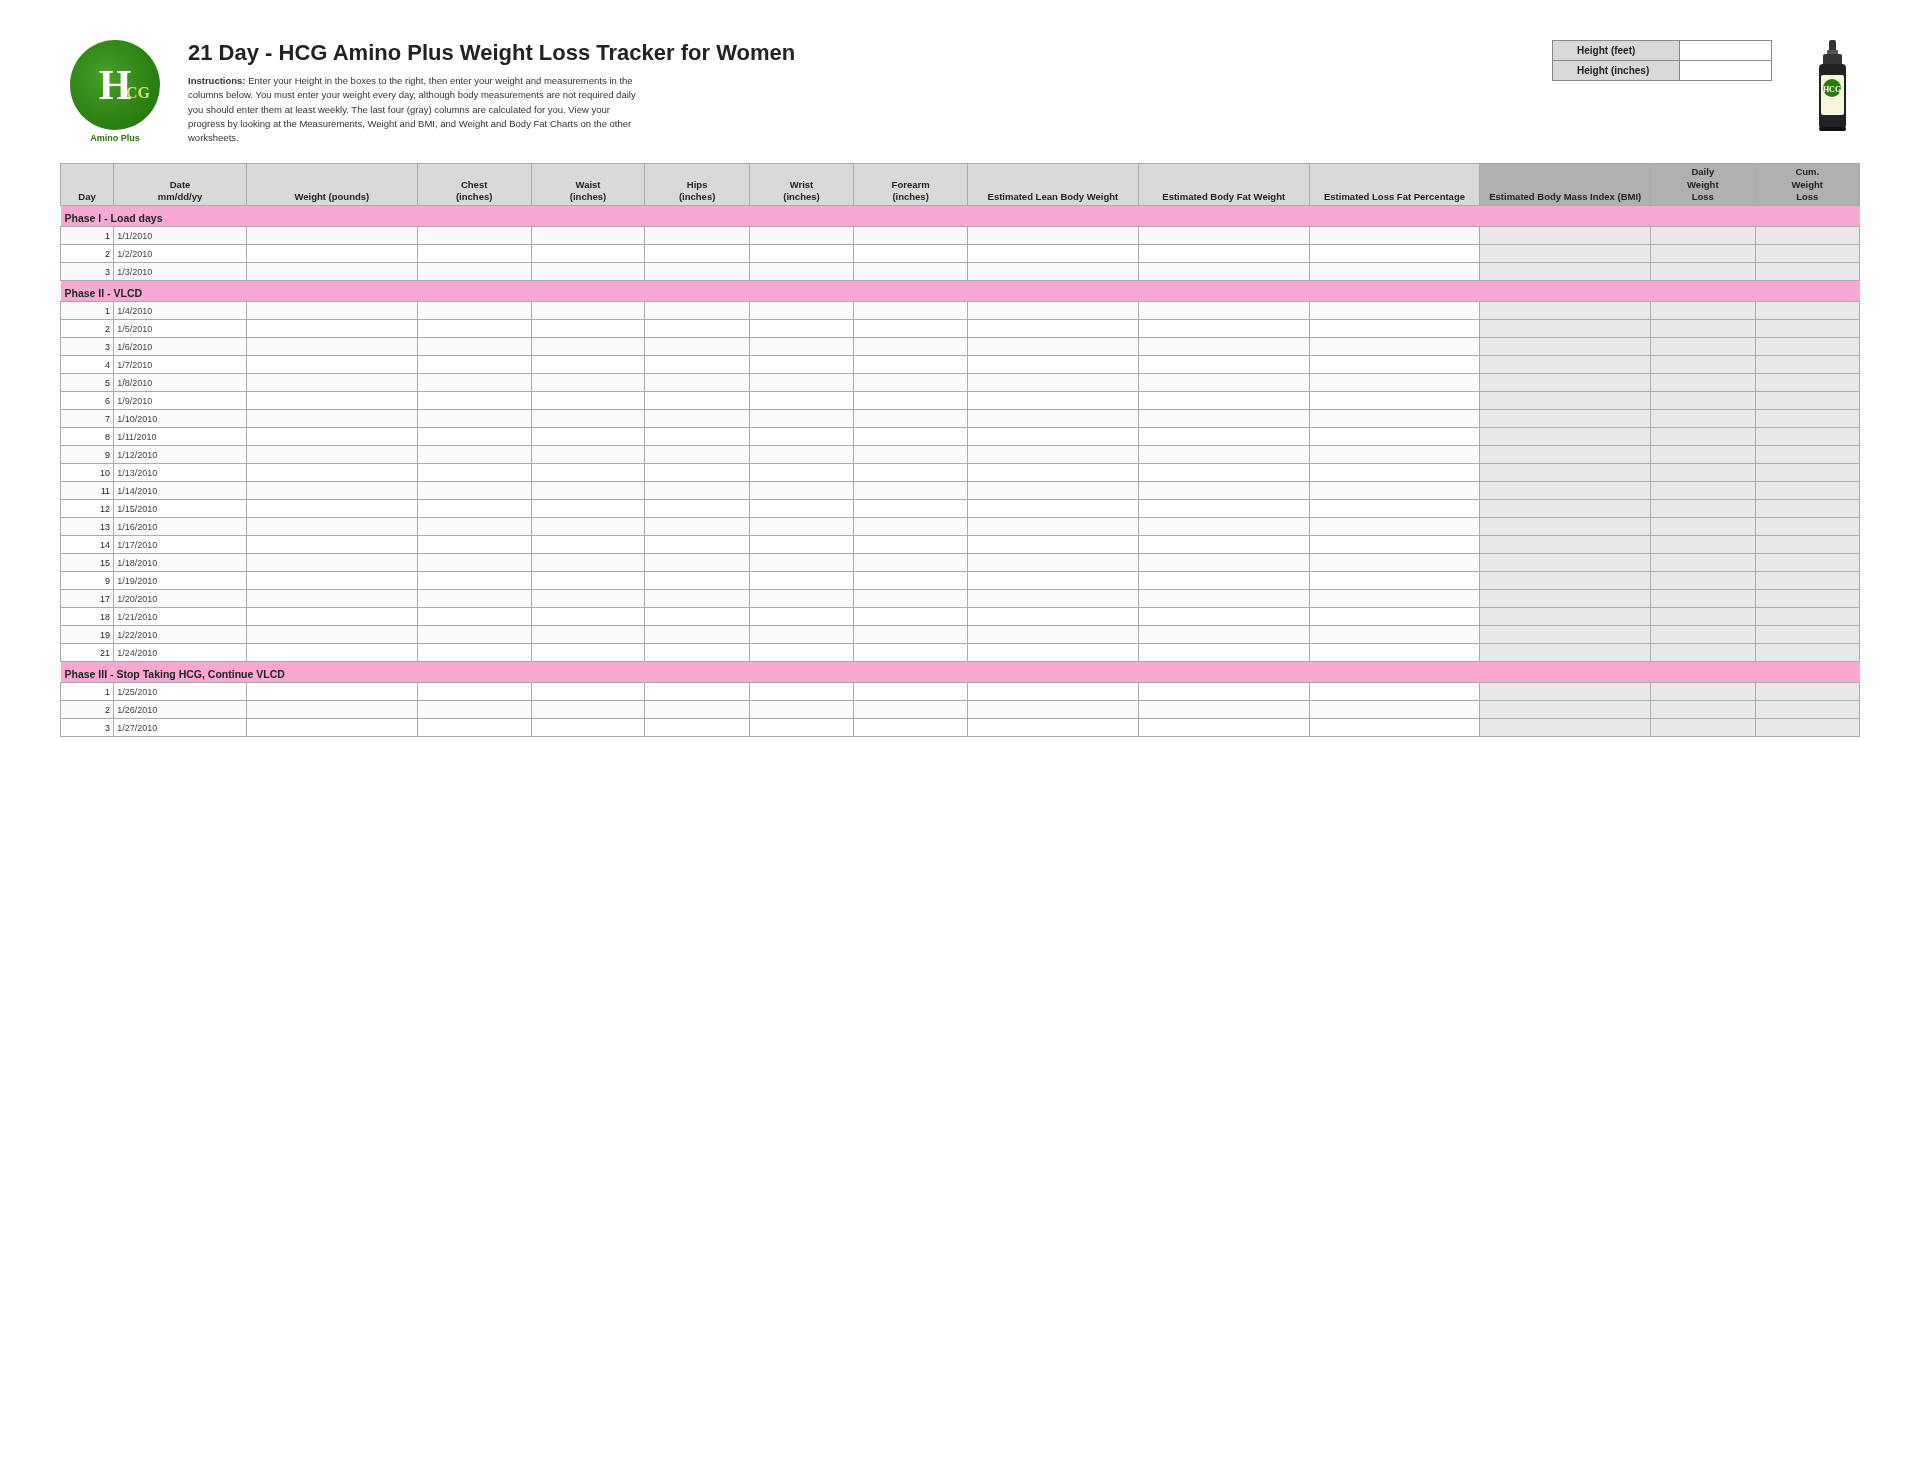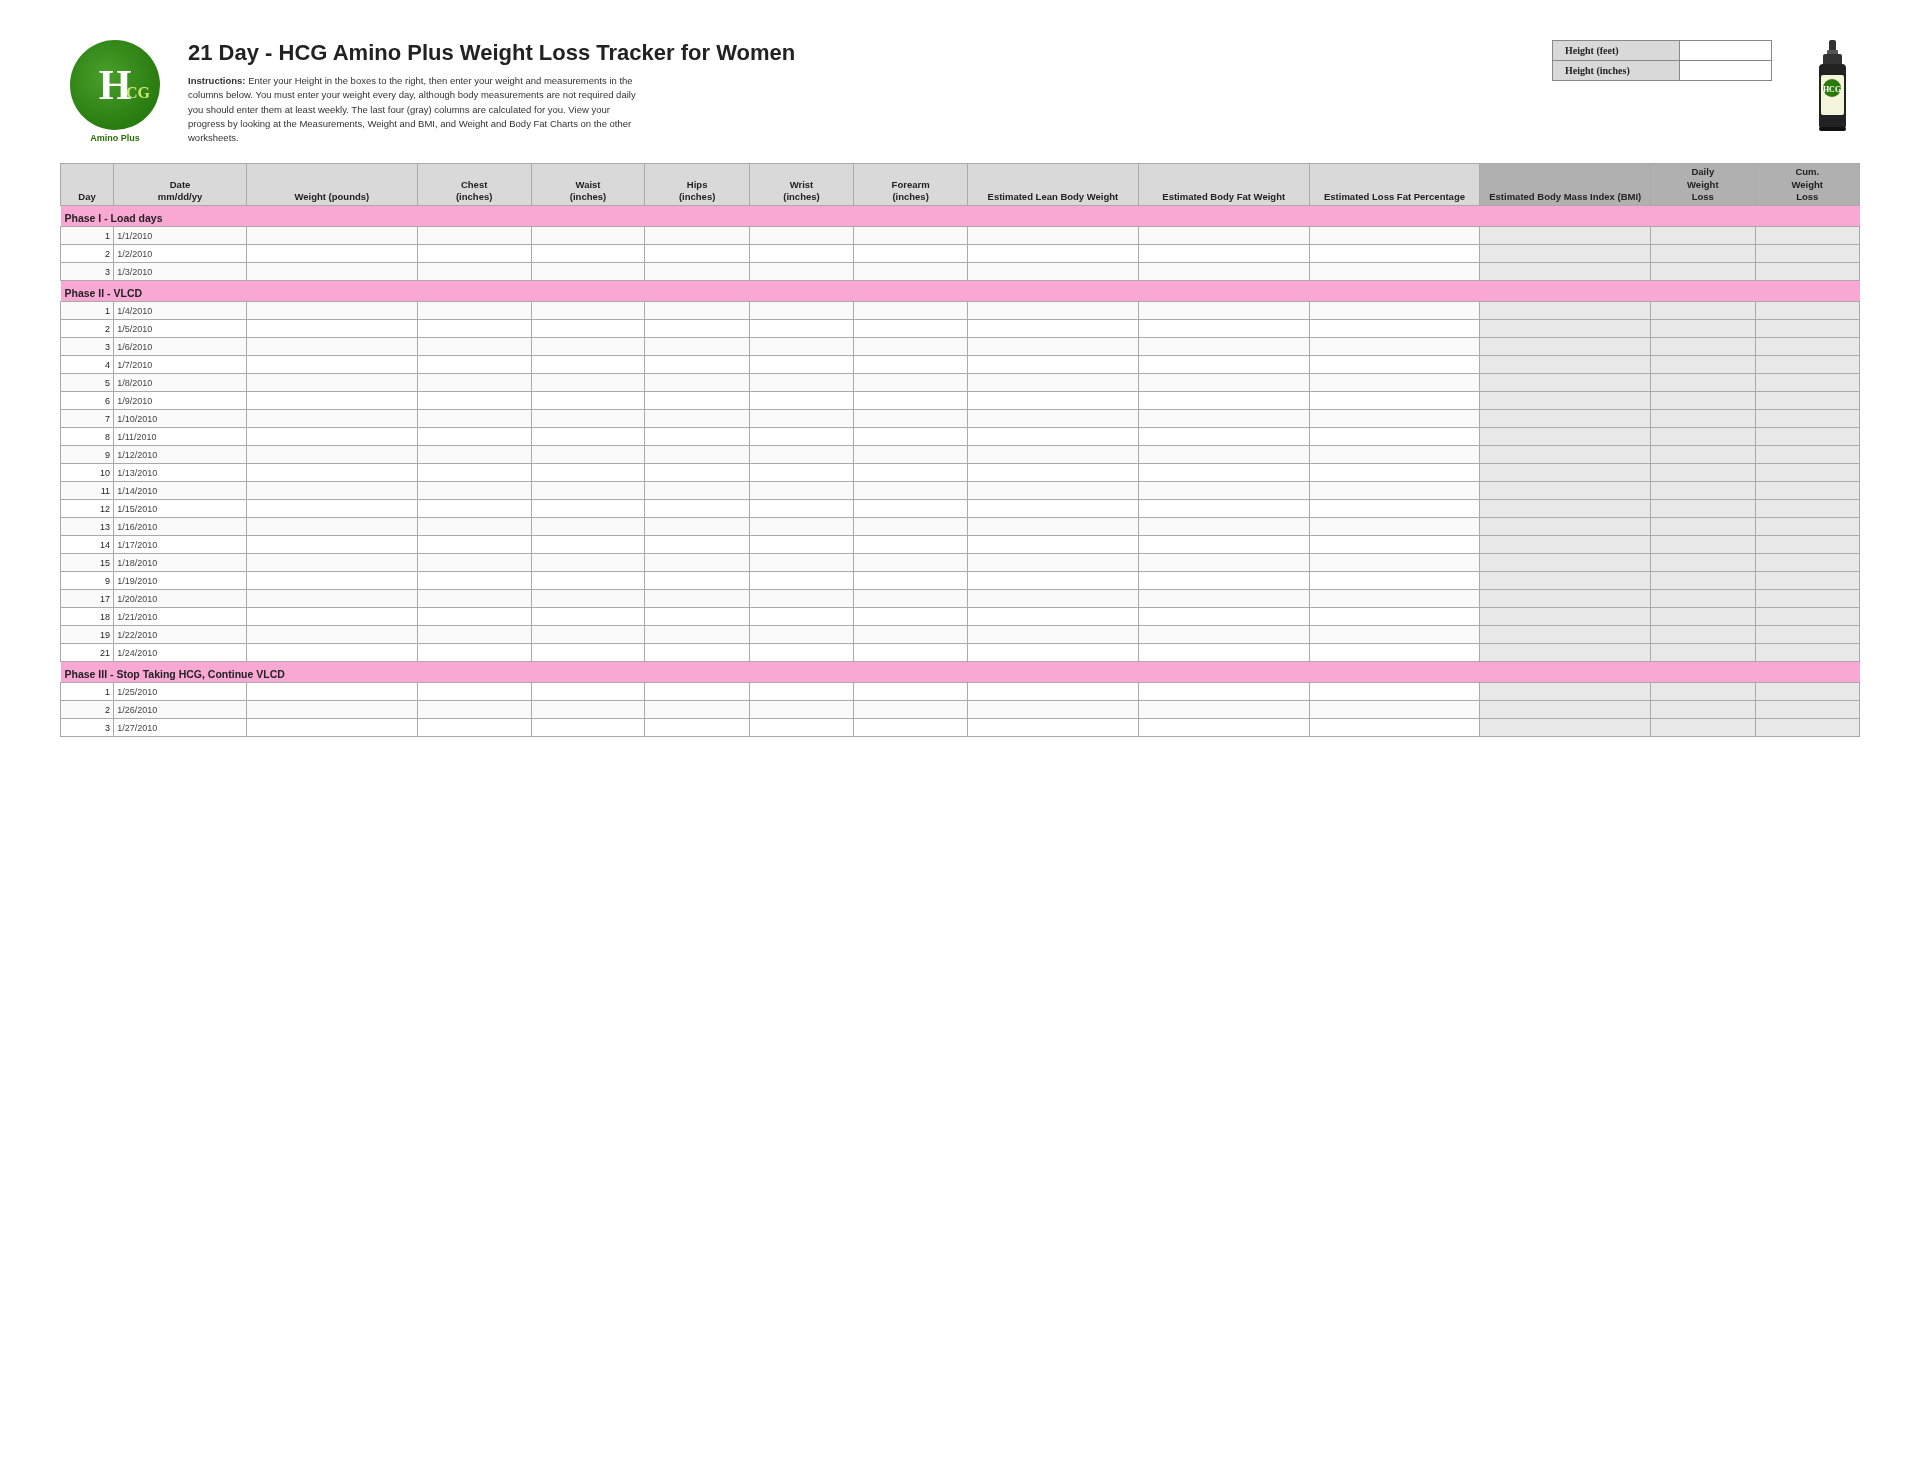--- a/index.html
+++ b/index.html
@@ -77,23 +77,22 @@
     .height-area {
       flex-shrink: 0;
       width: 220px;
     }
     .height-table {
       border-collapse: collapse;
       width: 100%;
     }
     .height-table td {
       border: 1px solid #888;
-      padding: 4px 12px;
+      padding: 4px 24px;
       font-size: 10px;
-      font-family: Liberation Serif, serif;
     }
     .height-table td.label-cell {
       background: #d9d9d9;
       font-weight: bold;
       width: 110px;
     }
     .height-table td.value-cell {
       background: #fff;
       width: 80px;
     }

